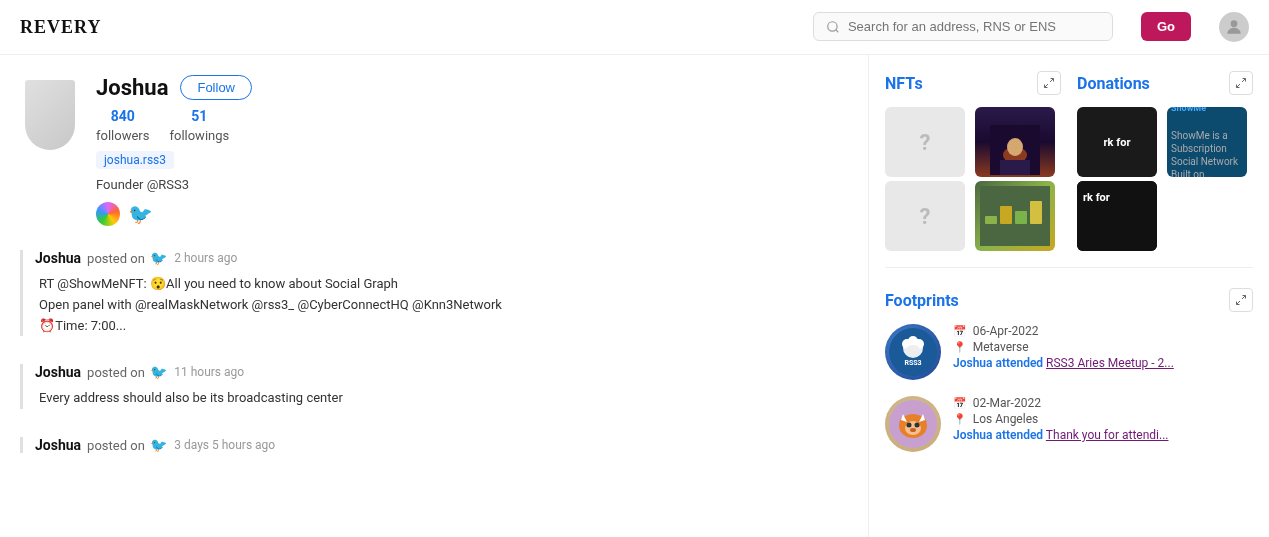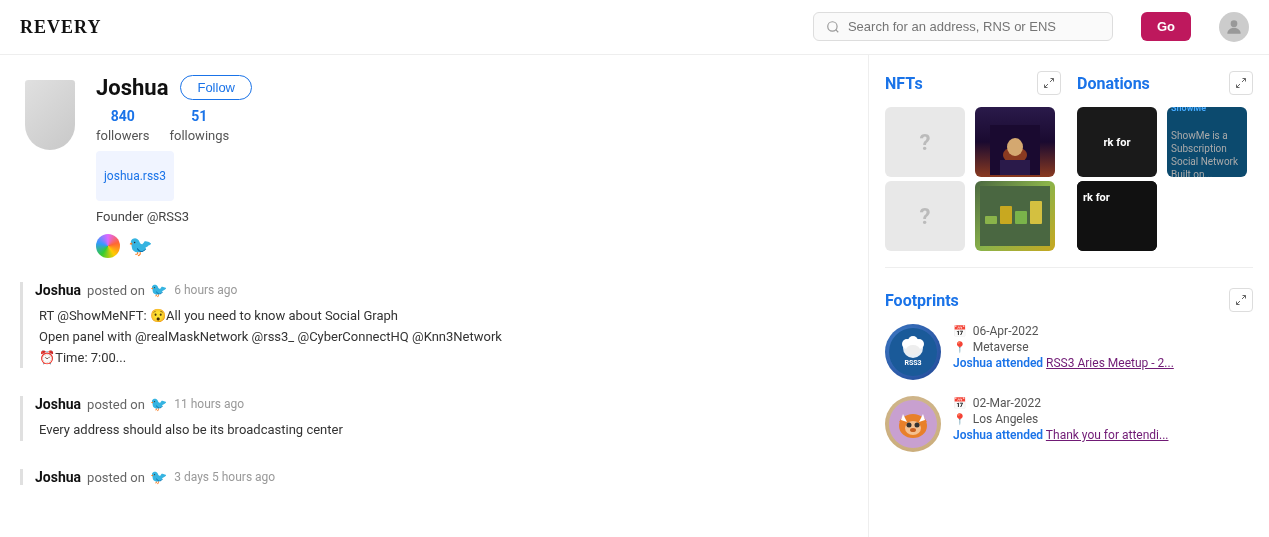--- a/index.html
+++ b/index.html
@@ -147,21 +147,21 @@
     }
     .stat-label {
       color: #555;
       font-size: 13px;
     }
     .rss-tag {
       display: inline-block;
       background: #f0f4ff;
       color: #1a73e8;
       border-radius: 4px;
-      padding: 18px 8px;
+      padding: 2px 8px;
       font-size: 12px;
       margin-bottom: 8px;
     }
     .profile-bio {
       color: #444;
       font-size: 13px;
       margin-bottom: 10px;
     }
     .social-icons {
       display: flex;
@@ -453,21 +453,21 @@
           <span class="social-icon-twitter">🐦</span>
         </div>
       </div>
     </div>
 
     <div class="post-item">
       <div class="post-header">
         <span class="post-author">Joshua</span>
         <span class="post-action">posted on</span>
         <span class="post-platform-icon">🐦</span>
-        <span class="post-time">6 hours ago</span>
+        <span class="post-time">2 hours ago</span>
       </div>
       <div class="post-content" style="white-space: pre-line;">RT @ShowMeNFT: 😯All you need to know about Social Graph
 Open panel with @realMaskNetwork @rss3_ @CyberConnectHQ @Knn3Network
 ⏰Time: 7:00...</div>
     </div>
 
     <div class="post-item">
       <div class="post-header">
         <span class="post-author">Joshua</span>
         <span class="post-action">posted on</span>

